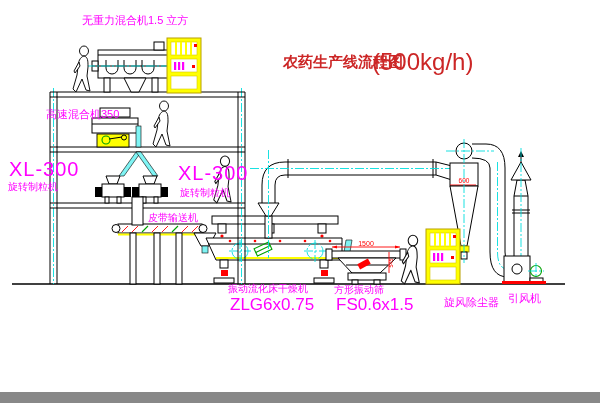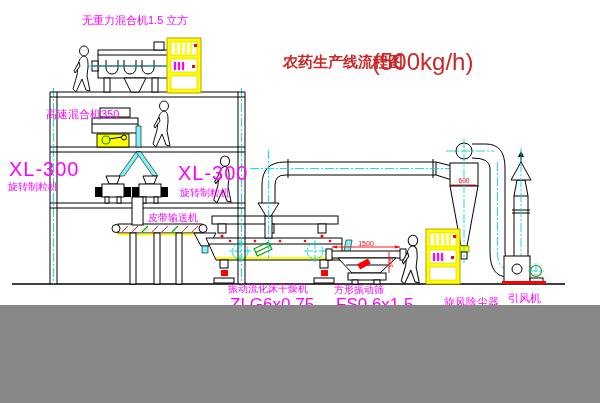--- a/index.html
+++ b/index.html
@@ -1,17 +1,17 @@
 <!DOCTYPE html>
 <html><head>
 <meta charset="utf-8">
 <style>
   html,body{margin:0;padding:0;background:#888;}
   #stage{
-    width:600px;height:305px;background:#ffffff;position:relative;overflow:hidden;
+    width:600px;height:392px;background:#ffffff;position:relative;overflow:hidden;
     font-family:"Liberation Sans", sans-serif;
   }
   svg{display:block;}
   .ln{stroke:#000;stroke-width:1;fill:none;}
   .lnf{stroke:#000;stroke-width:1;fill:#fff;}
   .thick{stroke:#000;stroke-width:1.4;fill:none;}
   .cl{stroke:#00dede;stroke-width:0.9;fill:none;stroke-dasharray:9 2 2 2;}
   .cyanfill{fill:#7ff4f4;stroke:#000;stroke-width:0.6;}
   .red{fill:#ff0000;stroke:none;}
   .redln{stroke:#ff0000;stroke-width:0.9;fill:none;}

